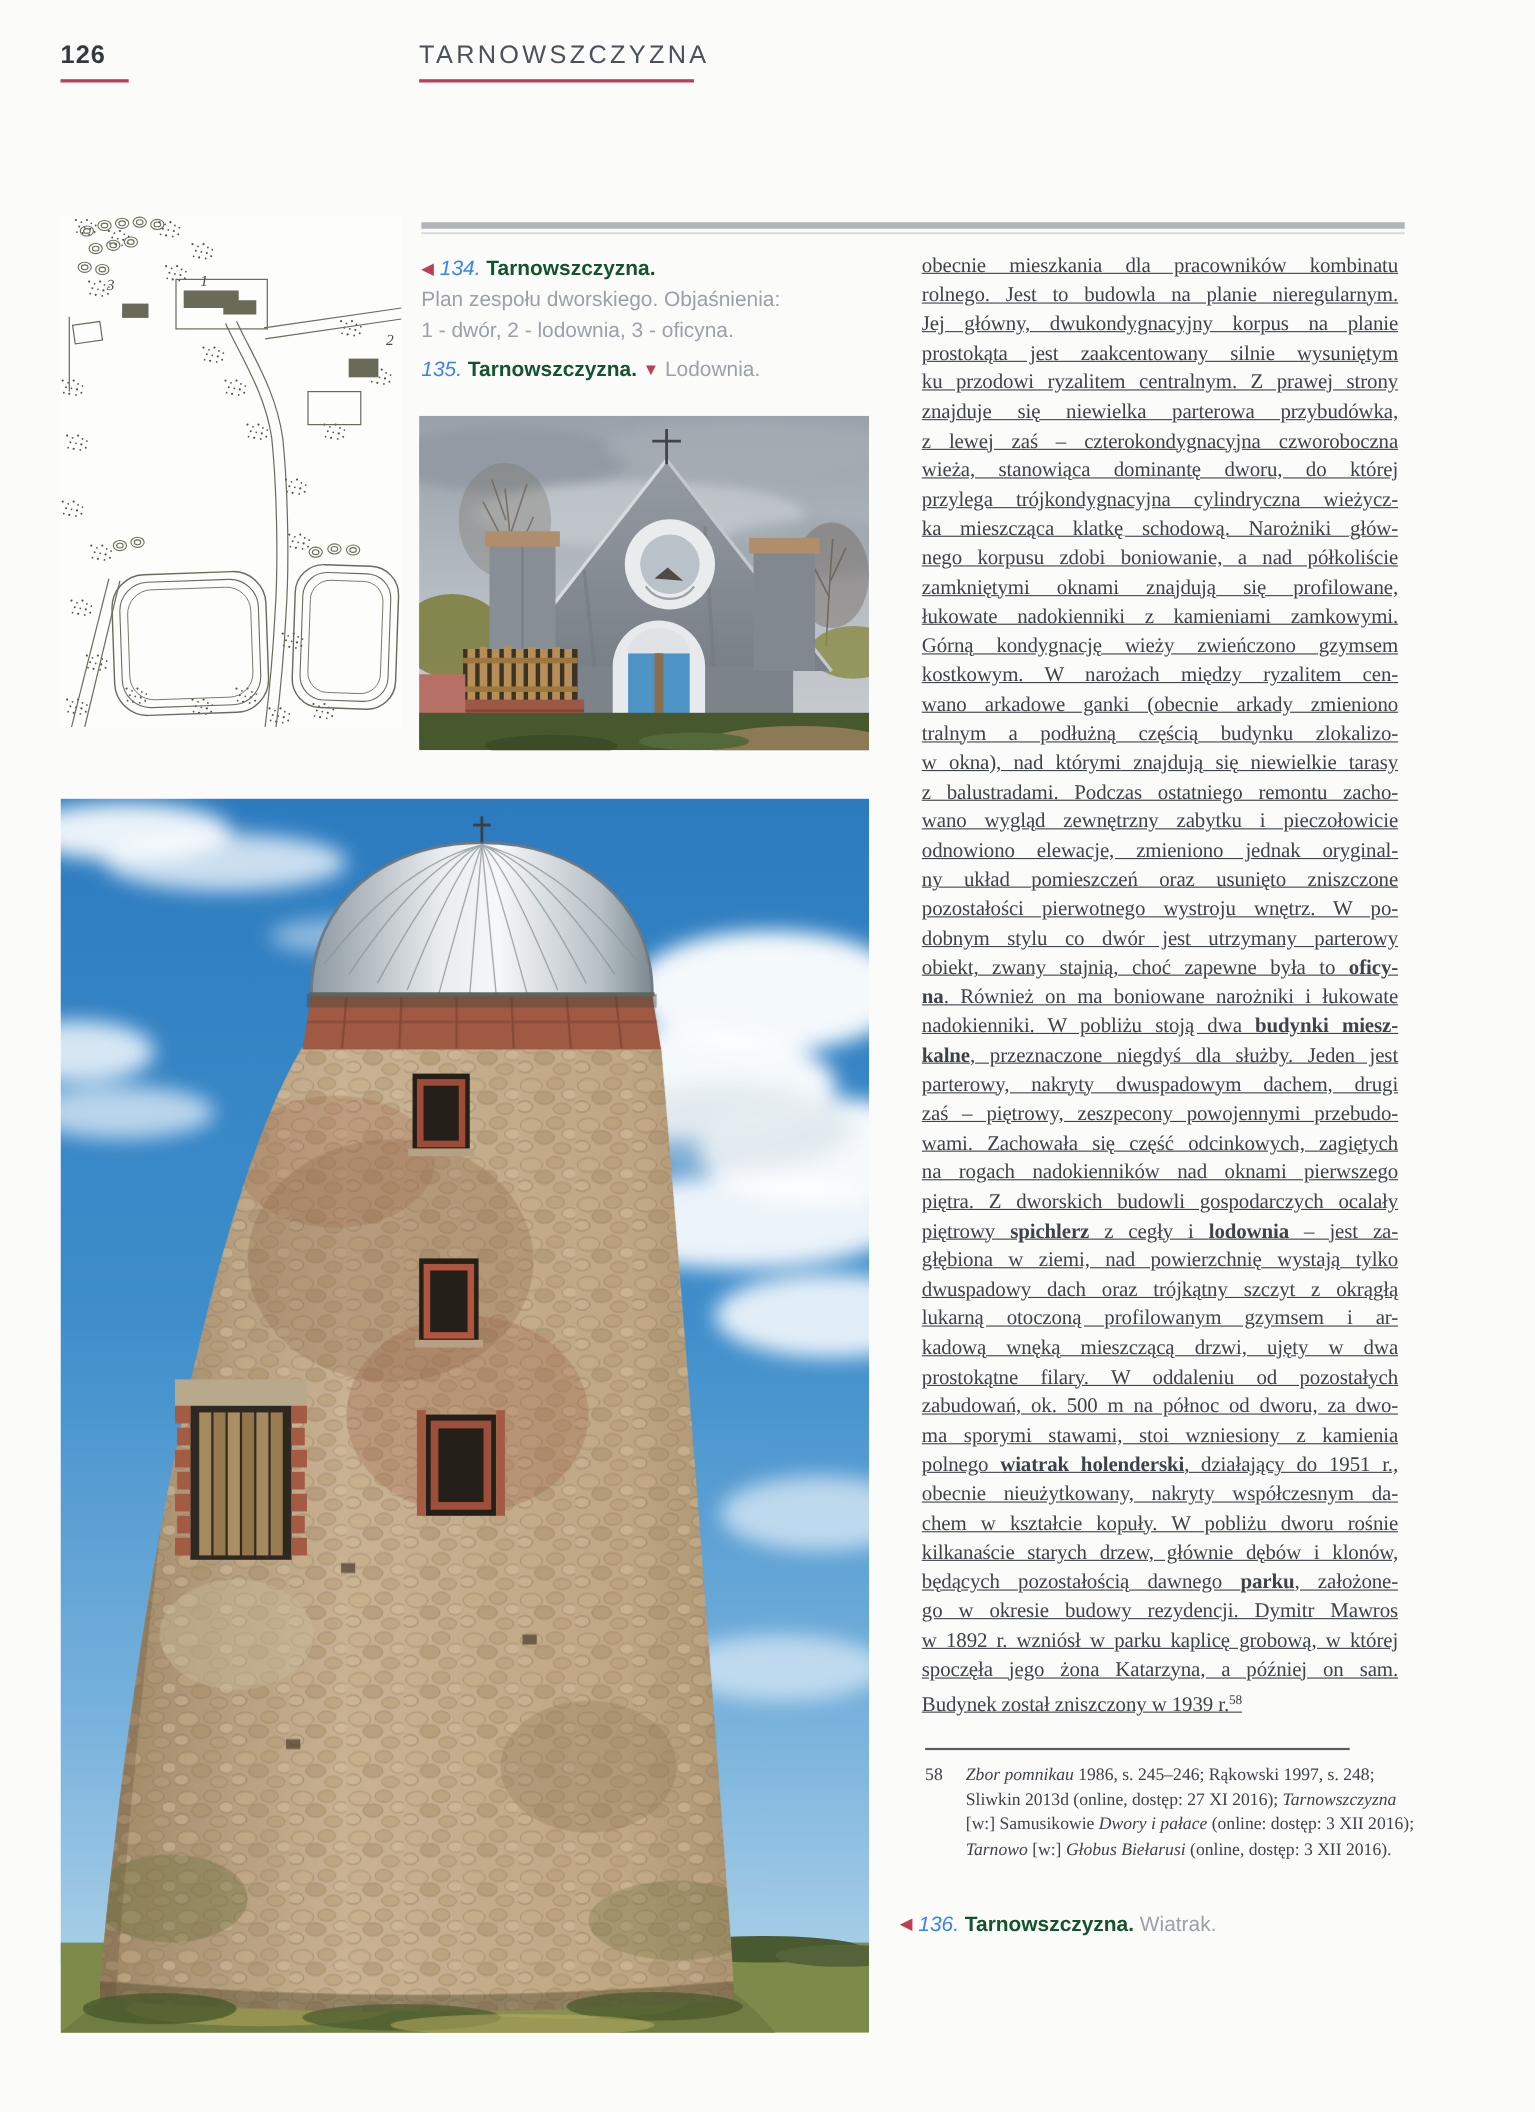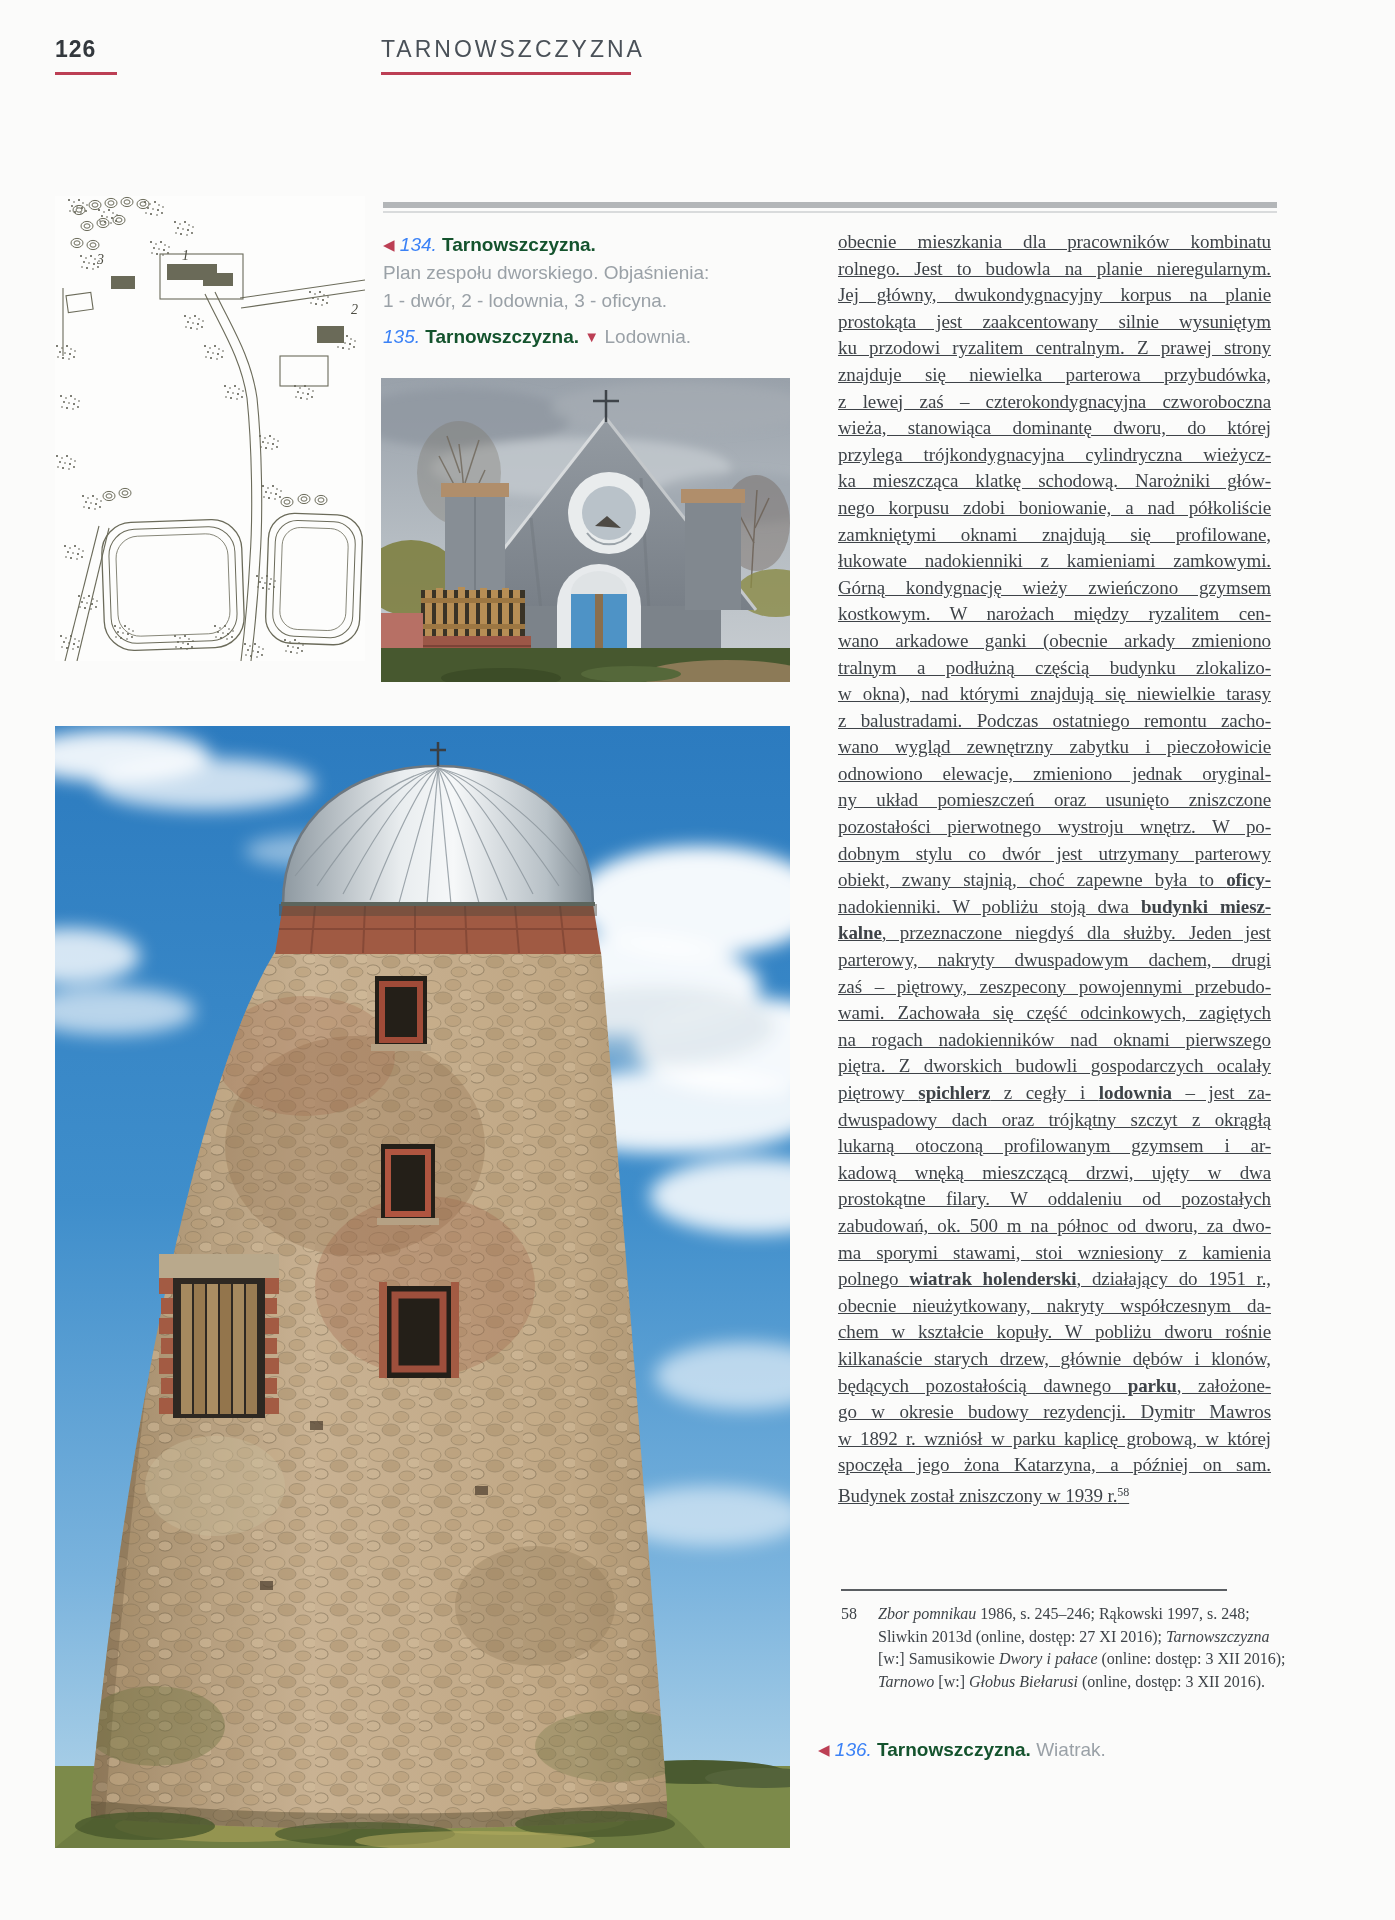--- a/index.html
+++ b/index.html
@@ -303,28 +303,30 @@
       <div class="bt-line">wano arkadowe ganki (obecnie arkady zmieniono</div>
       <div class="bt-line">tralnym a podłużną częścią budynku zlokalizo-</div>
       <div class="bt-line">w okna), nad którymi znajdują się niewielkie tarasy</div>
       <div class="bt-line">z balustradami. Podczas ostatniego remontu zacho-</div>
       <div class="bt-line">wano wygląd zewnętrzny zabytku i pieczołowicie</div>
       <div class="bt-line">odnowiono elewacje, zmieniono jednak oryginal-</div>
       <div class="bt-line">ny układ pomieszczeń oraz usunięto zniszczone</div>
       <div class="bt-line">pozostałości pierwotnego wystroju wnętrz. W po-</div>
       <div class="bt-line">dobnym stylu co dwór jest utrzymany parterowy</div>
       <div class="bt-line">obiekt, zwany stajnią, choć zapewne była to <b>oficy-</b></div>
+      <div class="bt-line"><b>na</b>. Również on ma boniowane narożniki i łukowate</div>
       <div class="bt-line">nadokienniki. W pobliżu stoją dwa <b>budynki miesz-</b></div>
       <div class="bt-line"><b>kalne</b>, przeznaczone niegdyś dla służby. Jeden jest</div>
       <div class="bt-line">parterowy, nakryty dwuspadowym dachem, drugi</div>
       <div class="bt-line">zaś – piętrowy, zeszpecony powojennymi przebudo-</div>
       <div class="bt-line">wami. Zachowała się część odcinkowych, zagiętych</div>
       <div class="bt-line">na rogach nadokienników nad oknami pierwszego</div>
       <div class="bt-line">piętra. Z dworskich budowli gospodarczych ocalały</div>
       <div class="bt-line">piętrowy <b>spichlerz</b> z cegły i <b>lodownia</b> – jest za-</div>
+      <div class="bt-line">głębiona w ziemi, nad powierzchnię wystają tylko</div>
       <div class="bt-line">dwuspadowy dach oraz trójkątny szczyt z okrągłą</div>
       <div class="bt-line">lukarną otoczoną profilowanym gzymsem i ar-</div>
       <div class="bt-line">kadową wnęką mieszczącą drzwi, ujęty w dwa</div>
       <div class="bt-line">prostokątne filary. W oddaleniu od pozostałych</div>
       <div class="bt-line">zabudowań, ok. 500 m na północ od dworu, za dwo-</div>
       <div class="bt-line">ma sporymi stawami, stoi wzniesiony z kamienia</div>
       <div class="bt-line">polnego <b>wiatrak holenderski</b>, działający do 1951 r.,</div>
       <div class="bt-line">obecnie nieużytkowany, nakryty współczesnym da-</div>
       <div class="bt-line">chem w kształcie kopuły. W pobliżu dworu rośnie</div>
       <div class="bt-line">kilkanaście starych drzew, głównie dębów i klonów,</div>

